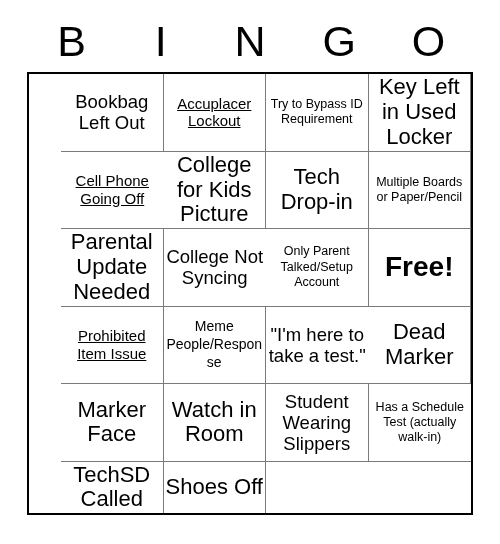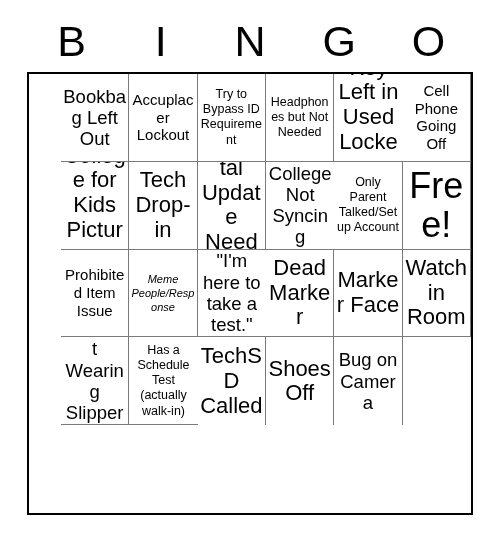--- a/index.html
+++ b/index.html
@@ -42,21 +42,21 @@
     color: #000;
     padding-bottom: 2px;
   }
 
   
   #grid {
     width: 100%;
     height: 443px;
     border: 2px solid #000000;
     display: grid;
-    grid-template-columns: repeat(6, 1fr);
+    grid-template-columns: repeat(4, 1fr);
     grid-template-rows: repeat(5, 1fr);
     padding-left: 32px;
   }
 
   .cell {
     border-right: 1px solid #7a7a7a;
     border-bottom: 1px solid #7a7a7a;
     display: flex;
     align-items: center;
     justify-content: center;
@@ -68,26 +68,26 @@
   .cell:nth-child(n+21) { border-bottom: none; }
 
   .cell-text {
     display: block;
     line-height: 1.14;
     width: 100%;
     word-wrap: break-word;
   }
 
   
-  .sz-xs  { font-size: 11px;  line-height: 1.28; font-style: italic; }
+  .sz-xs  { font-size: 14px;  line-height: 1.28; }
   .sz-sm  { font-size: 12.5px; line-height: 1.22; }
-  .sz-md  { font-size: 15px;   line-height: 1.18; }
+  .sz-md  { font-size: 15px;   line-height: 1.18; text-decoration: underline; }
   .sz-lg  { font-size: 18.5px; line-height: 1.15; }
   .sz-xl  { font-size: 22px;   line-height: 1.12; text-align: center; }
-  .sz-free{ font-size: 36px;   line-height: 1.1; }
+  .sz-free{ font-size: 28px;   line-height: 1.1; font-weight: bold; }
 </style>
 </head>
 <body>
 
 <div id="card">
 
   <div id="header">
     <div class="header-cell">B</div>
     <div class="header-cell">I</div>
     <div class="header-cell">N</div>
@@ -100,34 +100,34 @@
     <div class="cell">
         <span class="cell-text sz-lg">Bookbag Left Out</span>
       </div>
     <div class="cell">
         <span class="cell-text sz-md">Accuplacer Lockout</span>
       </div>
     <div class="cell">
         <span class="cell-text sz-sm">Try to Bypass ID Requirement</span>
       </div>
     <div class="cell">
-        <span class="cell-text sz-sm">Headphones but Not Needed</span>
-      </div>
-    <div class="cell">
         <span class="cell-text sz-xl">Key Left in Used Locker</span>
       </div>
 
     <div class="cell">
         <span class="cell-text sz-md">Cell Phone Going Off</span>
       </div>
     <div class="cell">
         <span class="cell-text sz-xl">College for Kids Picture</span>
       </div>
     <div class="cell">
         <span class="cell-text sz-xl">Tech Drop-in</span>
+      </div>
+    <div class="cell">
+        <span class="cell-text sz-sm">Multiple Boards or Paper/Pencil</span>
       </div>
     <div class="cell">
         <span class="cell-text sz-xl">Parental Update Needed</span>
       </div>
 
     <div class="cell">
         <span class="cell-text sz-lg">College Not Syncing</span>
       </div>
     <div class="cell">
         <span class="cell-text sz-sm">Only Parent Talked/Setup Account</span>
@@ -160,18 +160,15 @@
       </div>
     <div class="cell">
         <span class="cell-text sz-sm">Has a Schedule Test (actually walk-in)</span>
       </div>
     <div class="cell">
         <span class="cell-text sz-xl">TechSD Called</span>
       </div>
     <div class="cell">
         <span class="cell-text sz-xl">Shoes Off</span>
       </div>
-    <div class="cell">
-        <span class="cell-text sz-lg">Bug on Camera</span>
-      </div>
 
   </div>
 </div>
 
 </body></html>

